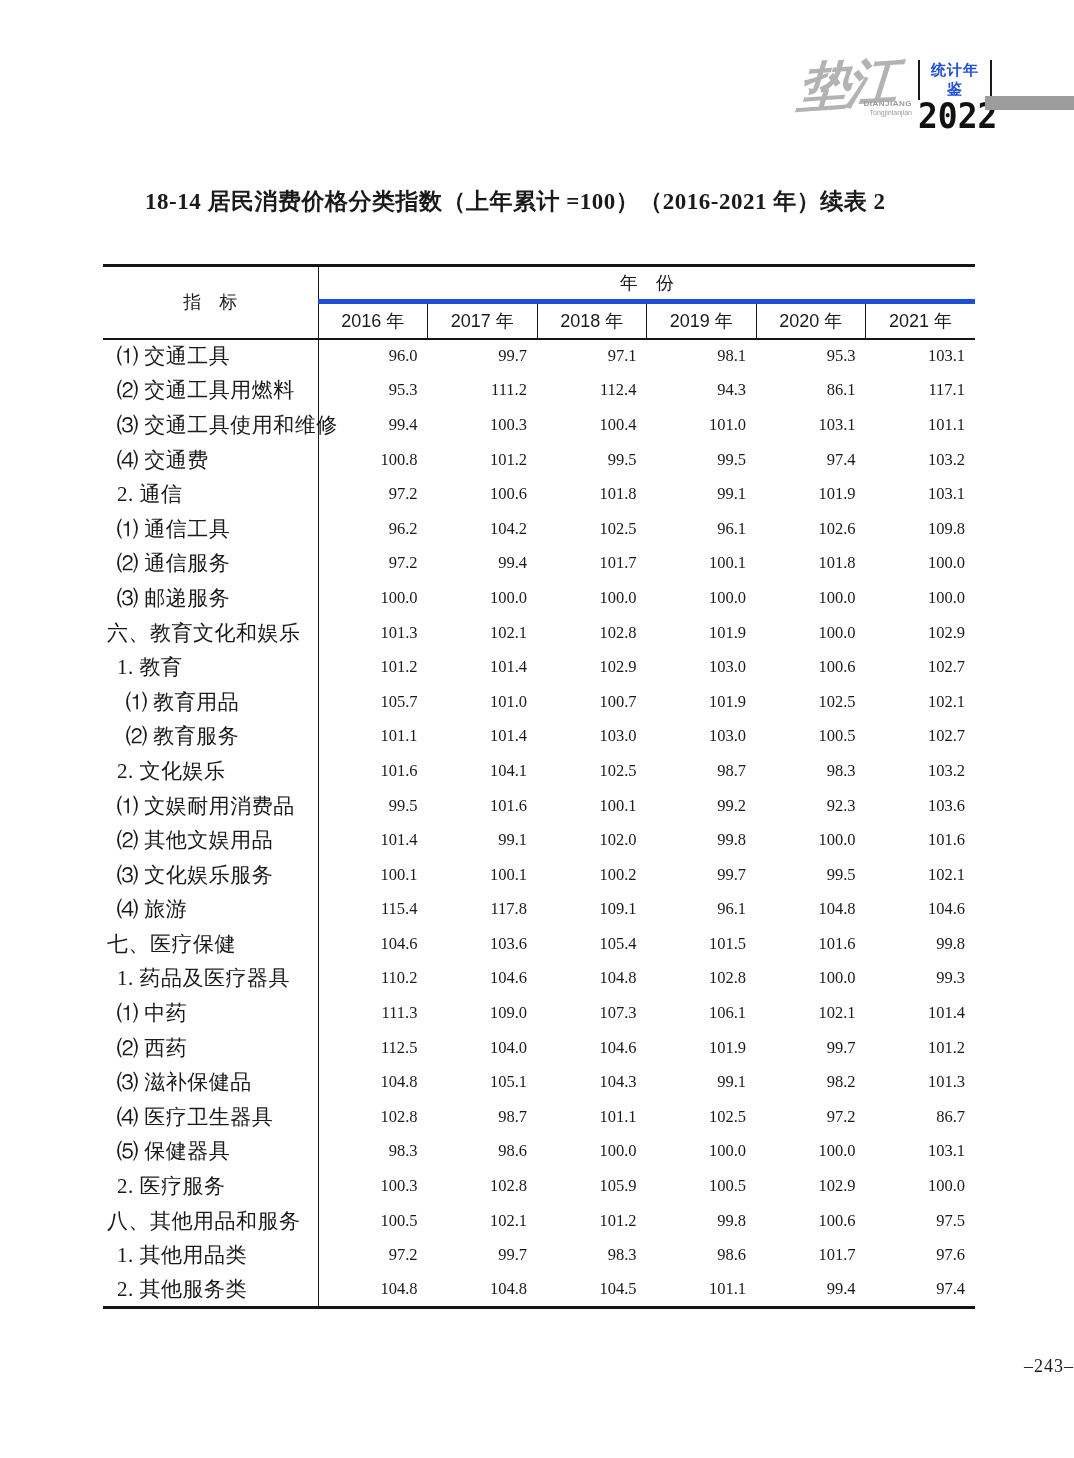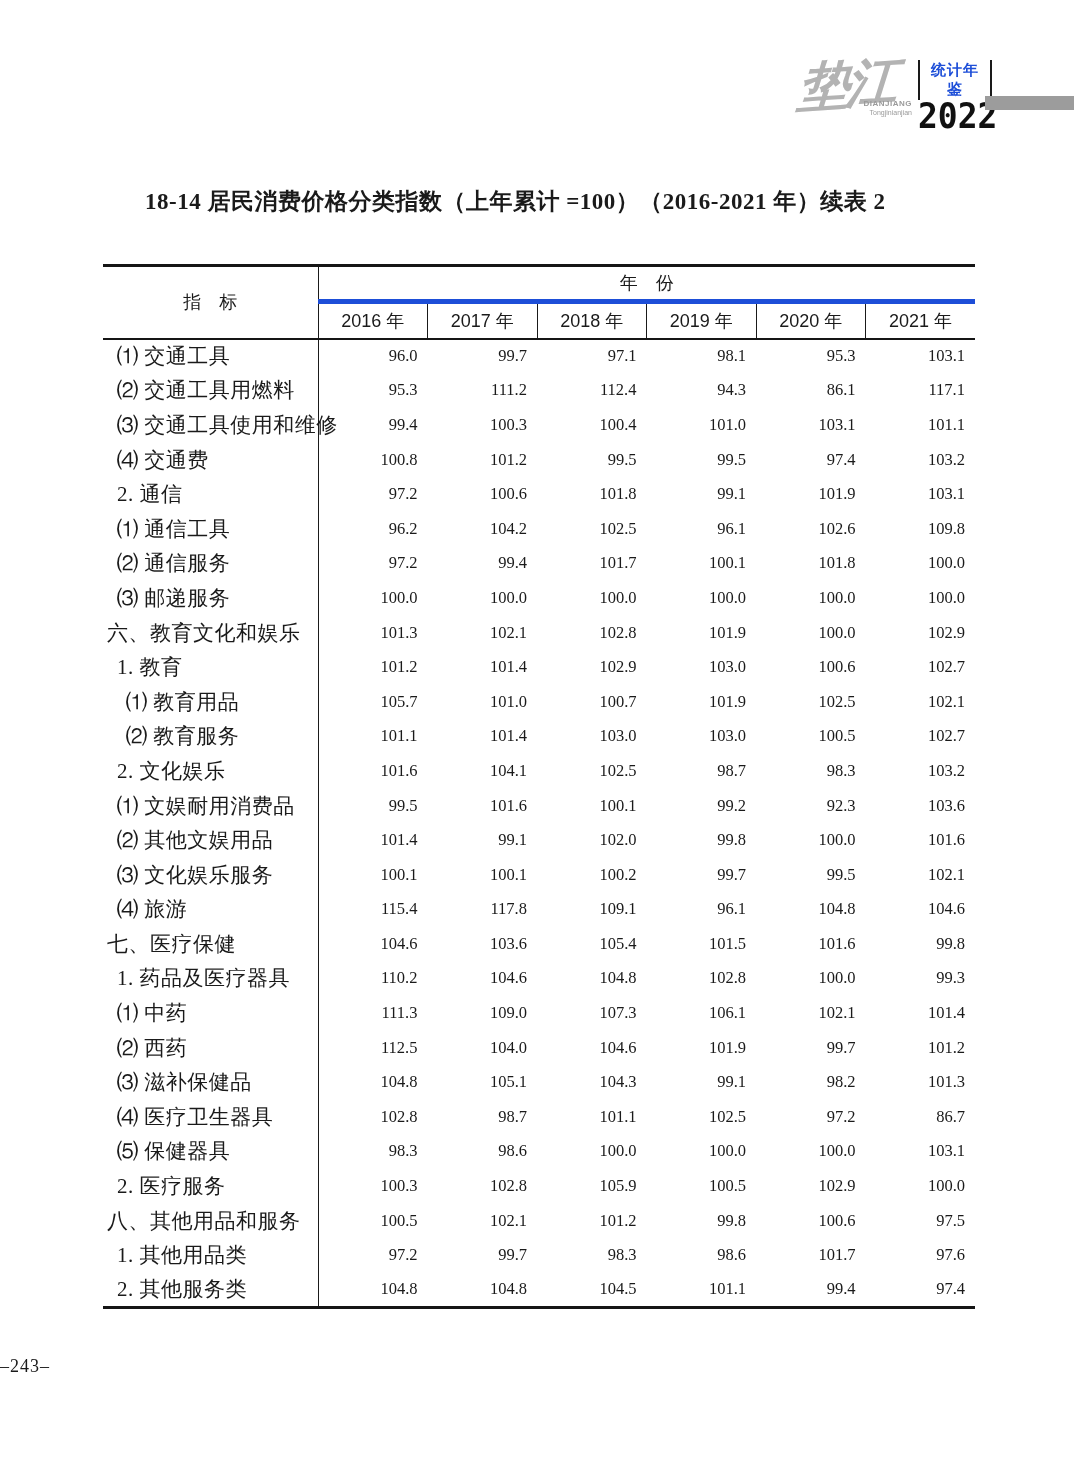--- a/index.html
+++ b/index.html
@@ -84,21 +84,21 @@
   td.label.ind2 { padding-left:23px; }
   td.num {
     text-align:right; padding-right:10px;
     font-size:16.5px;
     font-family:"Liberation Serif","DejaVu Serif",serif;
   }
 
   
   .footer {
     position:absolute; top:1356px; left:0; width:100%;
-    text-align:left; font-size:18px; letter-spacing:1px;
+    text-align:right; font-size:18px; letter-spacing:1px;
   }
 </style>
 </head>
 <body>
 
 <div class="page">
 
   <div class="logo">
     <div class="logo-script">垫江</div>
     <div class="logo-latin">

